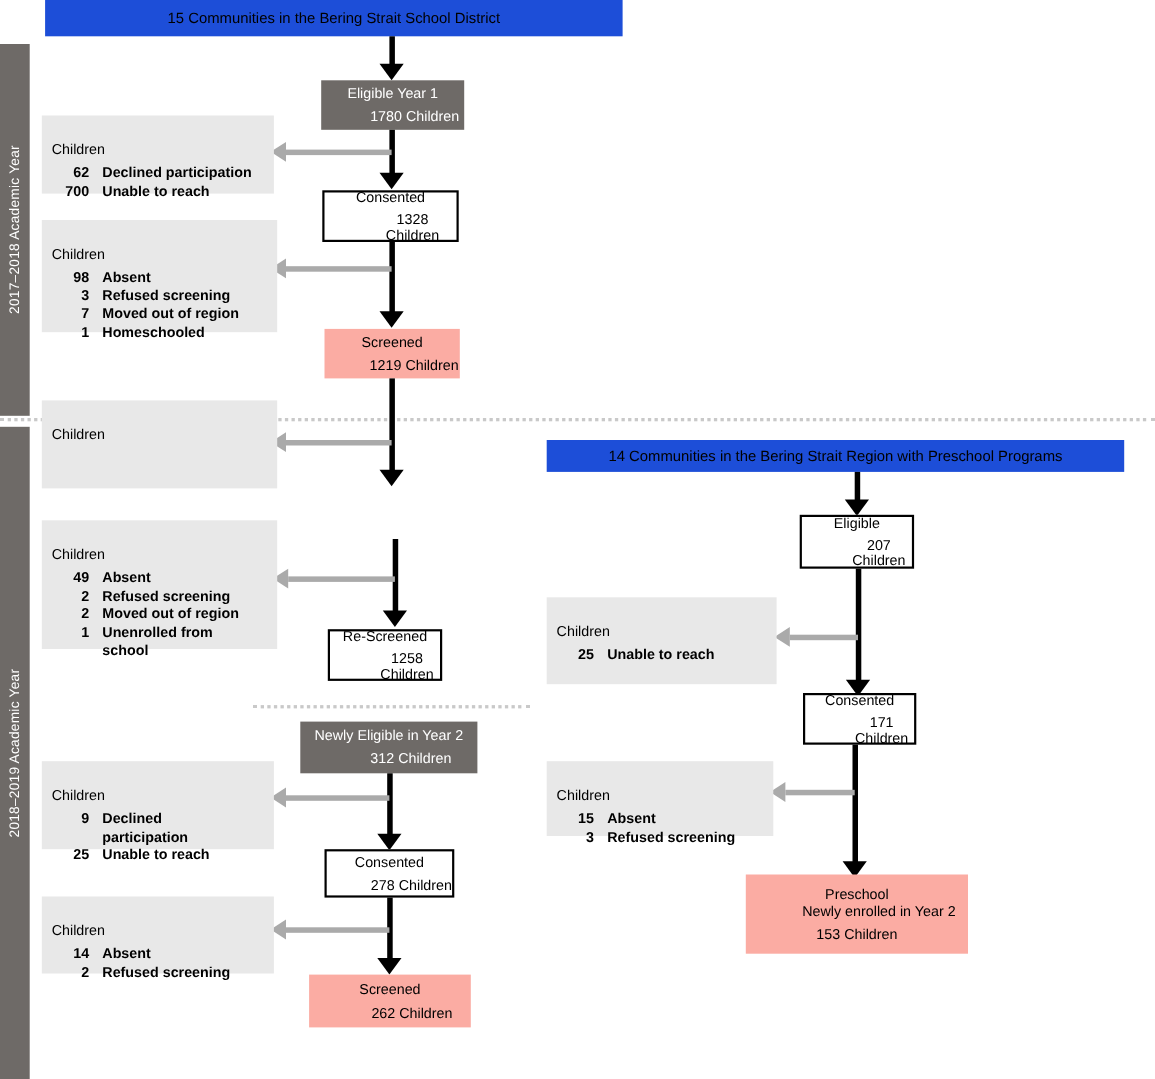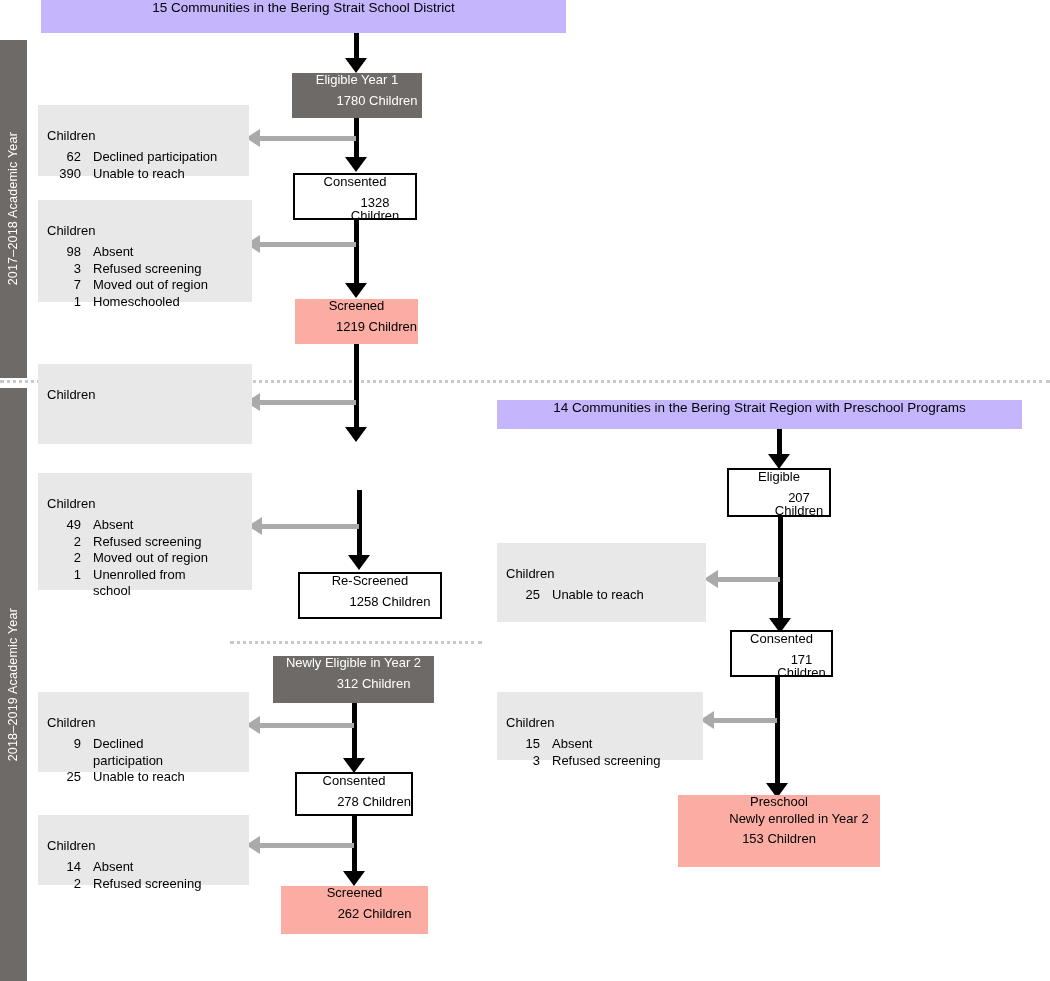--- a/index.html
+++ b/index.html
@@ -34,36 +34,36 @@
   .yearbar .vtext {
     writing-mode: vertical-rl;
     transform: rotate(180deg);
     white-space: nowrap;
     line-height: 1;
   }
 
   
   .banner {
     position: absolute;
-    background: #c4b5fd;
+    background: #1d4ed8;
     display: flex;
-    align-items: flex-start;
+    align-items: center;
     justify-content: center;
     font-size: 13.5px;
     color: #000;
   }
 
   
   .node {
     position: absolute;
     box-sizing: border-box;
     display: flex;
     flex-direction: column;
     align-items: center;
-    justify-content: flex-start;
+    justify-content: center;
     text-align: center;
     font-size: 13px;
     line-height: 1.05;
   }
   .node .l1 { display: block; }
   .node .l2 { display: block; margin-top: 7px; margin-left: 40px; }
   .node .l3 { display: block; margin-top: 7px; }
 
   .node.dark {
     background: #6e6a67;
@@ -90,20 +90,21 @@
     color: #000;
     padding: 24px 0 8px 0;
   }
   .note .hdr {
     margin: 0 0 5px 9px;
     line-height: 1.15;
   }
   .note table {
     border-collapse: collapse;
     margin-left: 9px;
+    font-weight: bold;
   }
   .note td {
     padding: 0;
     vertical-align: top;
     line-height: 1.28;
   }
   .note td.num {
     text-align: right;
     width: 34px;
     padding-right: 12px;
@@ -184,21 +185,21 @@
 
   <div class="note" style="left:38px; top:105px; width:211px; height:71px;">
     <div class="hdr">Children</div>
     <table>
       <tbody>
           <tr>
         <td class="num">62</td>
         <td class="lbl">Declined participation</td>
       </tr>
       <tr>
-        <td class="num">390</td>
+        <td class="num">700</td>
         <td class="lbl">Unable to reach</td>
       </tr>
     </tbody>
       </table>
   </div>
 
   <div class="node plain" style="left:293px; top:173px; width:124px; height:47px;">
     <span class="l1">Consented</span>
     <span class="l2">1328 Children</span>
   </div>
@@ -272,21 +273,21 @@
         <td class="lbl">Moved out of region</td>
       </tr>
       <tr>
         <td class="num">1</td>
         <td class="lbl" style="max-width:118px">Unenrolled from school</td>
       </tr>
     </tbody>
       </table>
   </div>
 
-  <div class="node plain" style="left:298px; top:572px; width:144px; height:47px;">
+  <div class="node plain" style="left:298px; top:572px; width:104px; height:47px;">
     <span class="l1">Re-Screened</span>
     <span class="l2">1258 Children</span>
   </div>
 
   <div class="node dark" style="left:273px; top:656px; width:161px; height:47px;">
     <span class="l1">Newly Eligible in Year 2</span>
     <span class="l2">312 Children</span>
   </div>
 
   <div class="vline" style="left:352px; top:703px; width:5px; height:58px;"></div>

